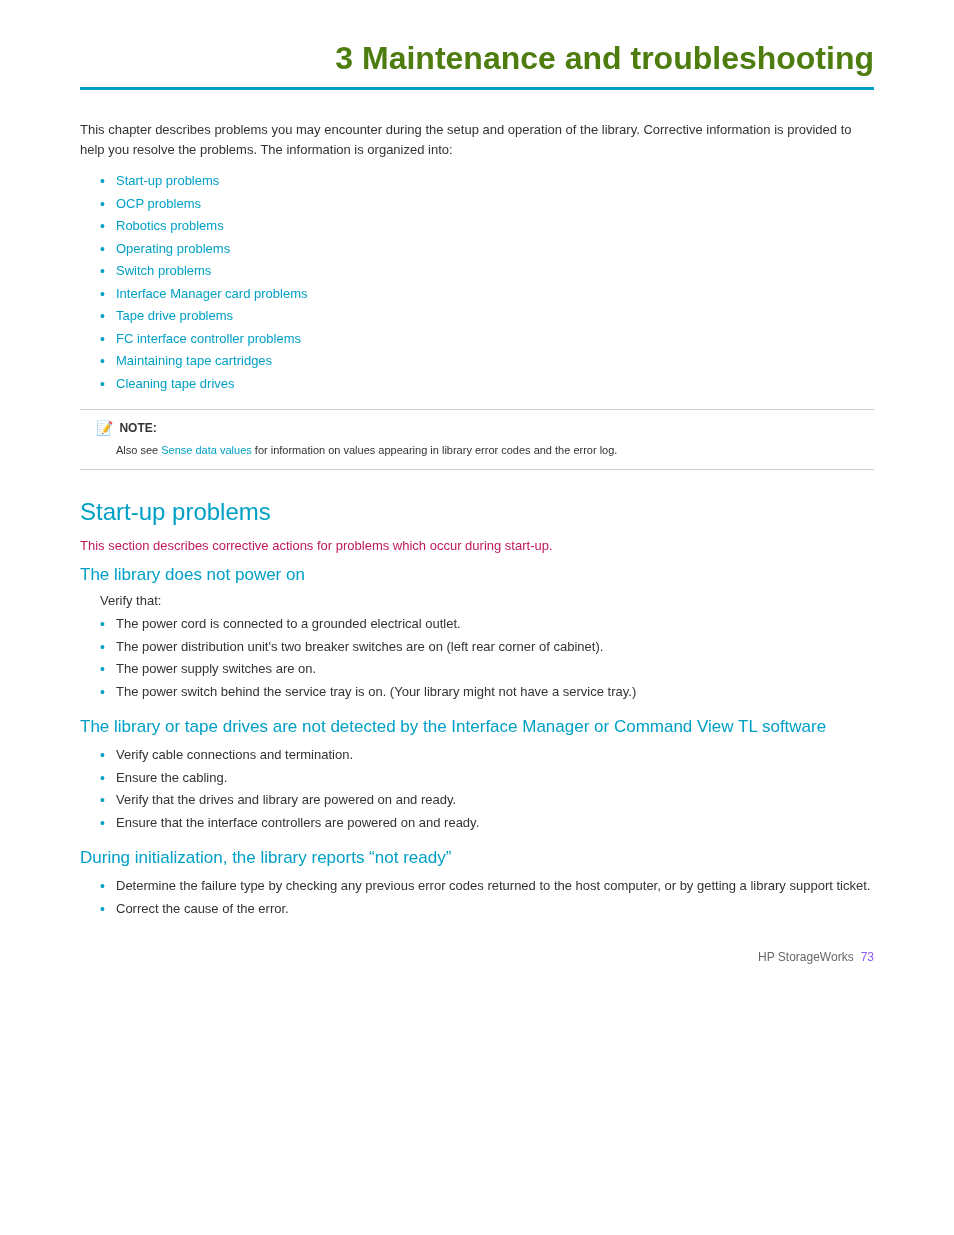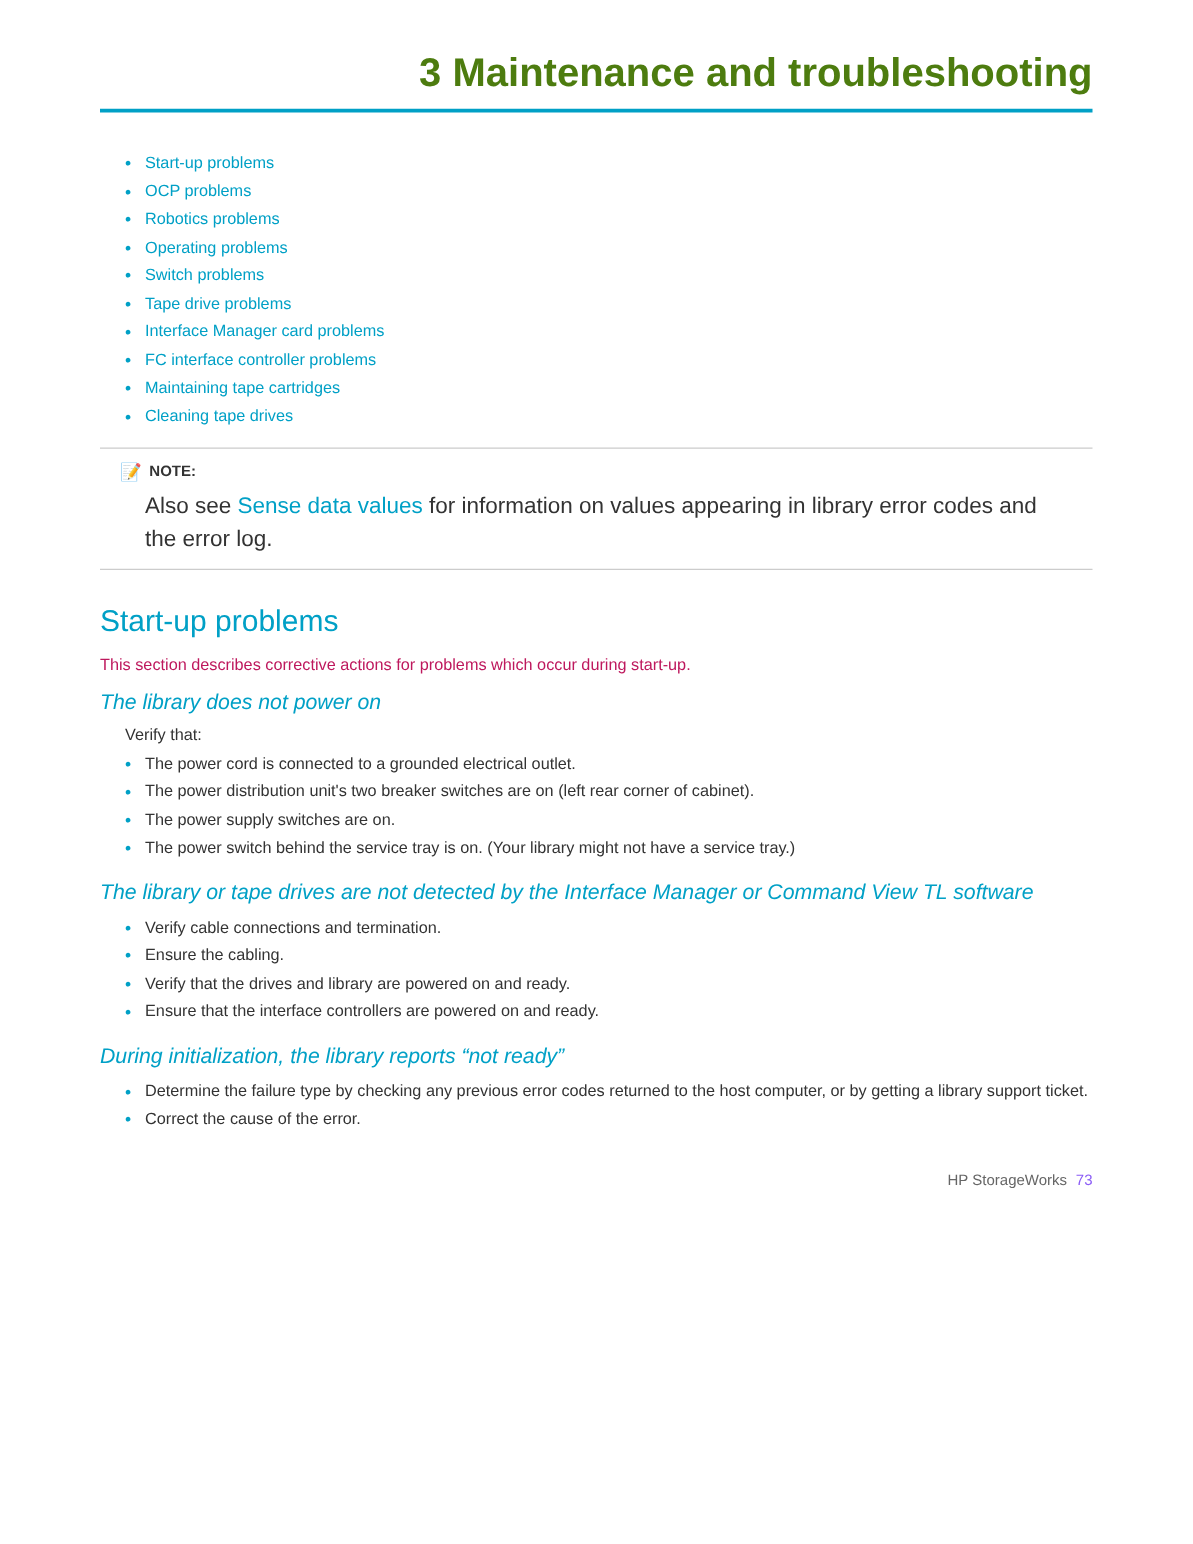--- a/index.html
+++ b/index.html
@@ -68,42 +68,41 @@
       color: #333;
       margin-bottom: 6px;
       display: flex;
       align-items: center;
       gap: 6px;
     }
     .note-icon {
       font-size: 14px;
     }
     .note-text {
-      font-size: 18px;
+      font-size: 11px;
       line-height: 1.5;
       color: #333;
       margin-left: 20px;
     }
     .note-text a {
       color: #00a0c6;
       text-decoration: none;
     }
     .section-title {
       font-size: 24px;
       color: #00a0c6;
       font-weight: normal;
       margin-bottom: 10px;
       margin-top: 10px;
     }
     .section-subtitle {
       font-size: 17px;
       color: #00a0c6;
       font-weight: normal;
       margin-bottom: 8px;
-      font-style: italic;
     }
     .section-text-noindent {
       font-size: 13px;
       line-height: 1.5;
       color: #be185d;
       margin-bottom: 10px;
     }
     .verify-label {
       font-size: 13px;
       color: #333;
@@ -127,42 +126,43 @@
       color: #8b5cf6;
     }
   </style>
 </head>
 <body>
 
 <div class="page">
 
   <h1 class="chapter-title">3 Maintenance and troubleshooting</h1>
 
+  <p class="intro-text">This chapter describes problems you may encounter during the setup and operation of the library. Corrective information is provided to help you resolve the problems.  The information is organized into:</p>
 
   <ul class="bullet-list">
     <li>
       <a>Start-up problems</a>
     </li>
     <li>
       <a>OCP problems</a>
     </li>
     <li>
       <a>Robotics problems</a>
     </li>
     <li>
       <a>Operating problems</a>
     </li>
     <li>
       <a>Switch problems</a>
     </li>
     <li>
+      <a>Interface Manager card problems</a>
+    </li>
+    <li>
       <a>Tape drive problems</a>
-    </li>
-    <li>
-      <a>Interface Manager card problems</a>
     </li>
     <li>
       <a>FC interface controller problems</a>
     </li>
     <li>
       <a>Maintaining tape cartridges</a>
     </li>
     <li>
       <a>Cleaning tape drives</a>
     </li>

